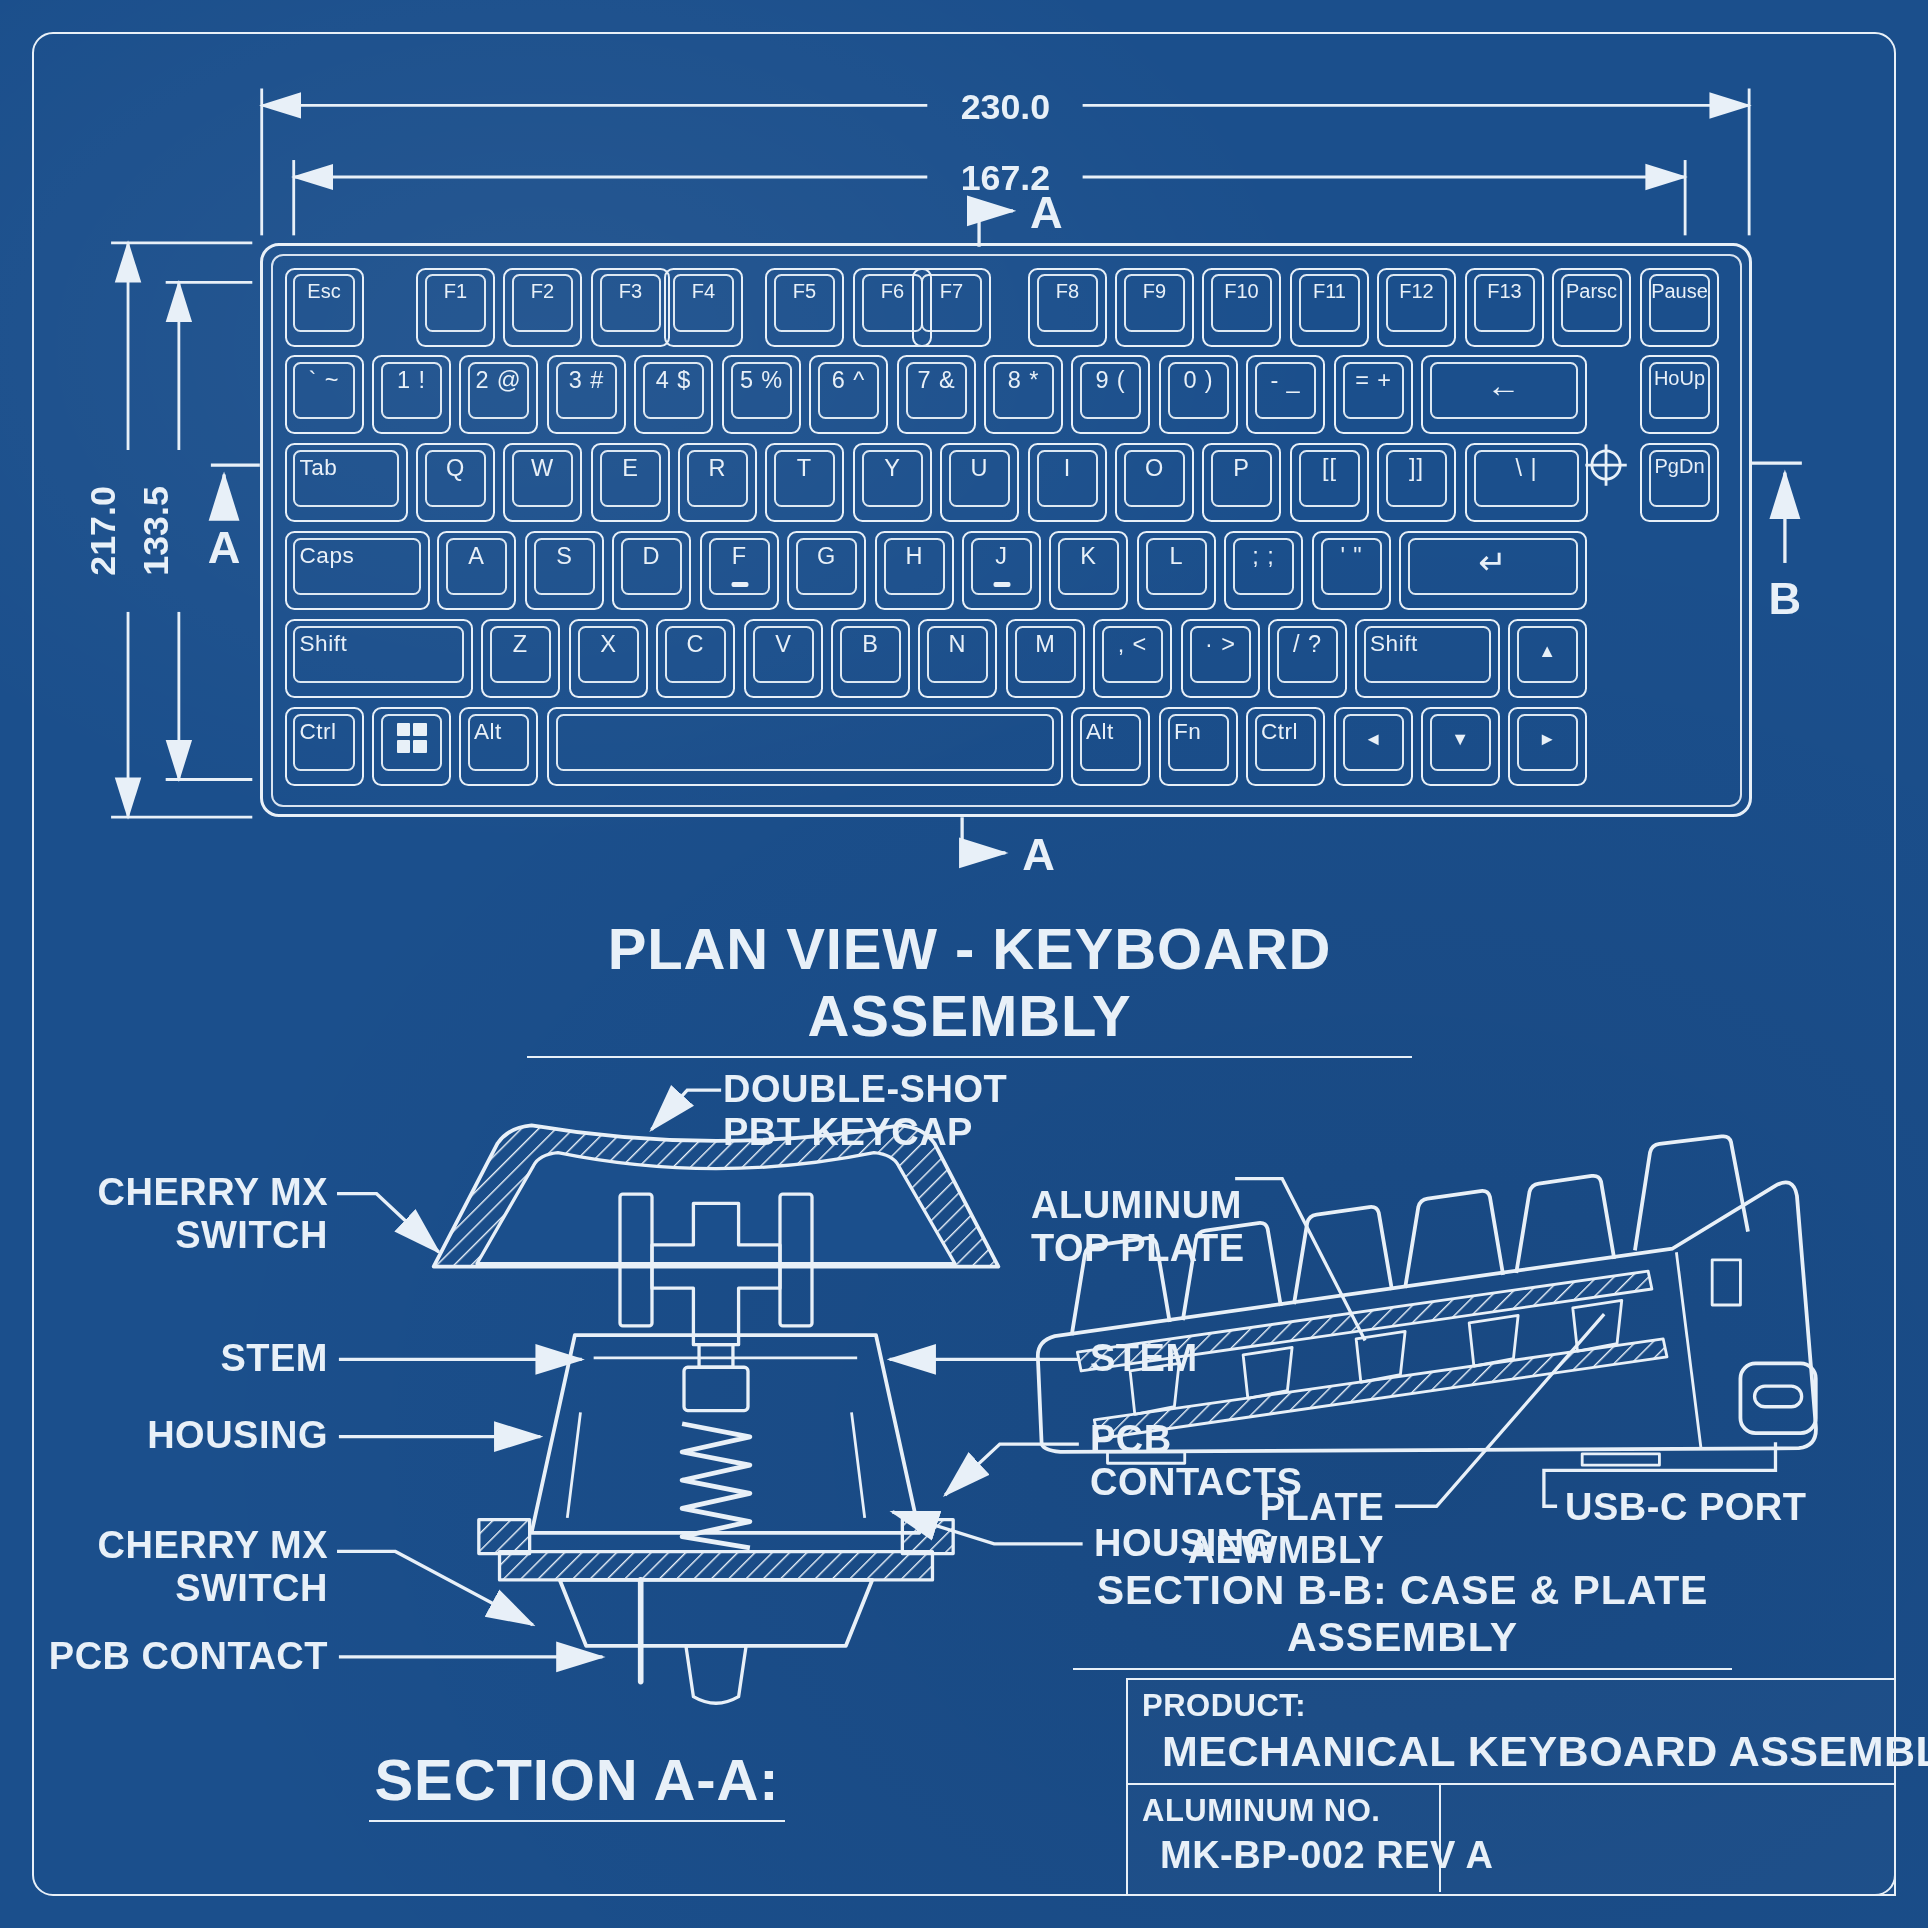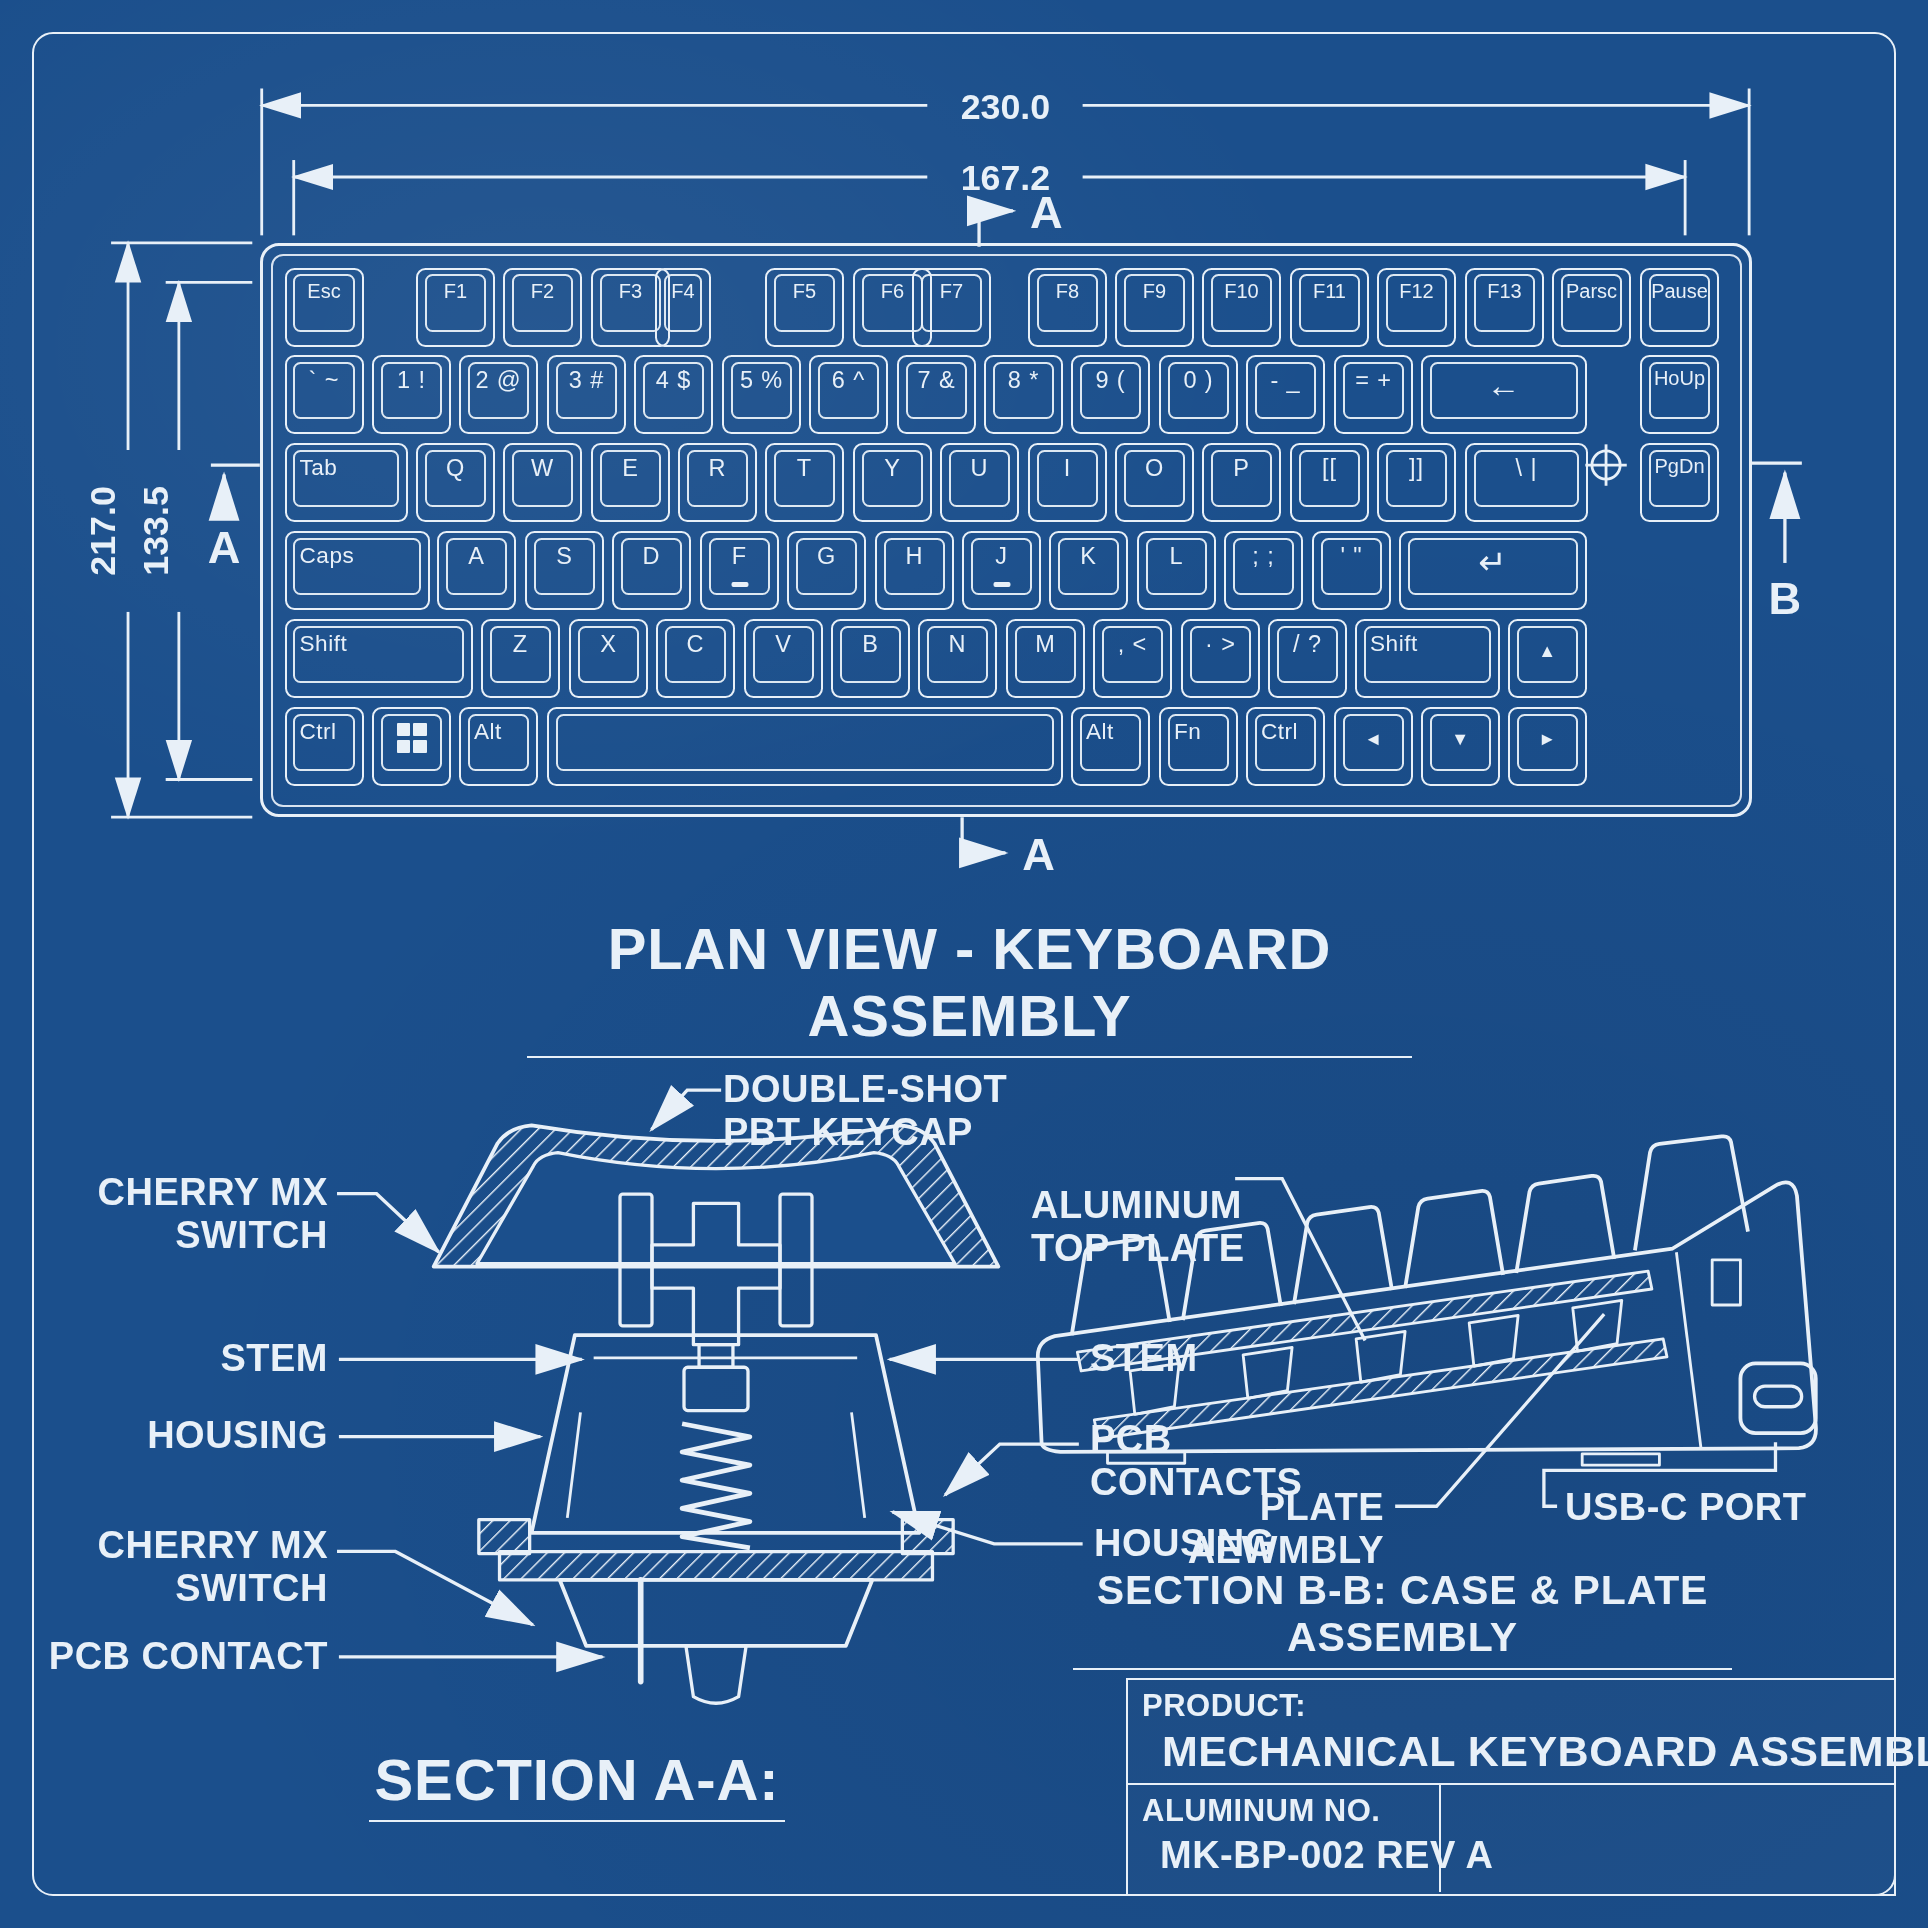--- a/index.html
+++ b/index.html
@@ -81,21 +81,21 @@
       <div class="lbl">F1</div>
     </div>
     <div class="key s" style="left: 243px; top: 24.5px; width: 79px; height: 79px;">
       <div class="ktop"></div>
       <div class="lbl">F2</div>
     </div>
     <div class="key s" style="left: 331px; top: 24.5px; width: 79px; height: 79px;">
       <div class="ktop"></div>
       <div class="lbl">F3</div>
     </div>
-    <div class="key s" style="left: 395px; top: 24.5px; width: 56px; height: 79px;">
+    <div class="key s" style="left: 404px; top: 24.5px; width: 79px; height: 79px;">
       <div class="ktop"></div>
       <div class="lbl">F4</div>
     </div>
     <div class="key s" style="left: 505px; top: 24.5px; width: 79px; height: 79px;">
       <div class="ktop"></div>
       <div class="lbl">F5</div>
     </div>
     <div class="key s" style="left: 593px; top: 24.5px; width: 79px; height: 79px;">
       <div class="ktop"></div>
       <div class="lbl">F6</div>

